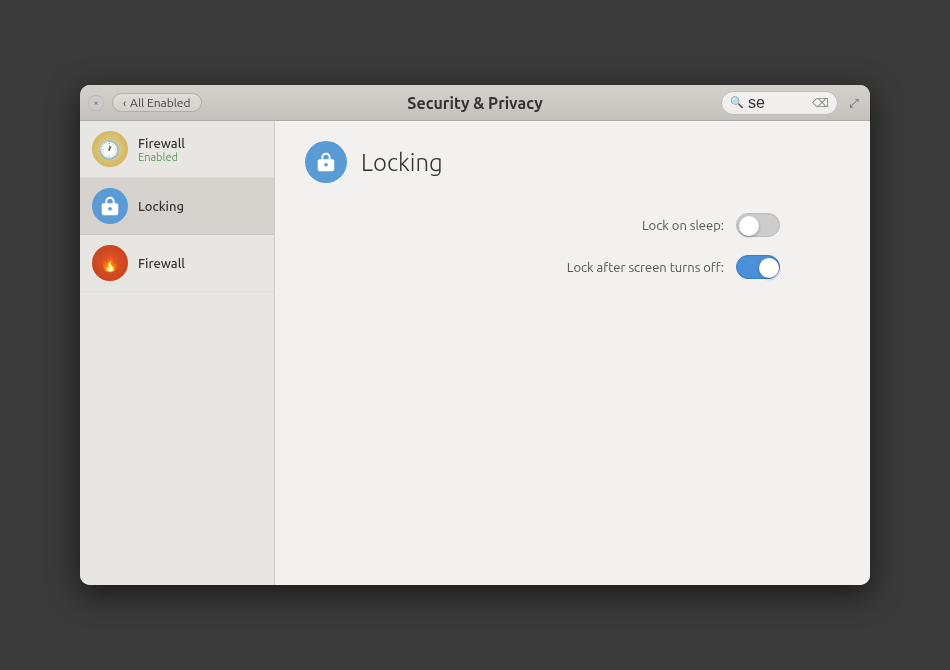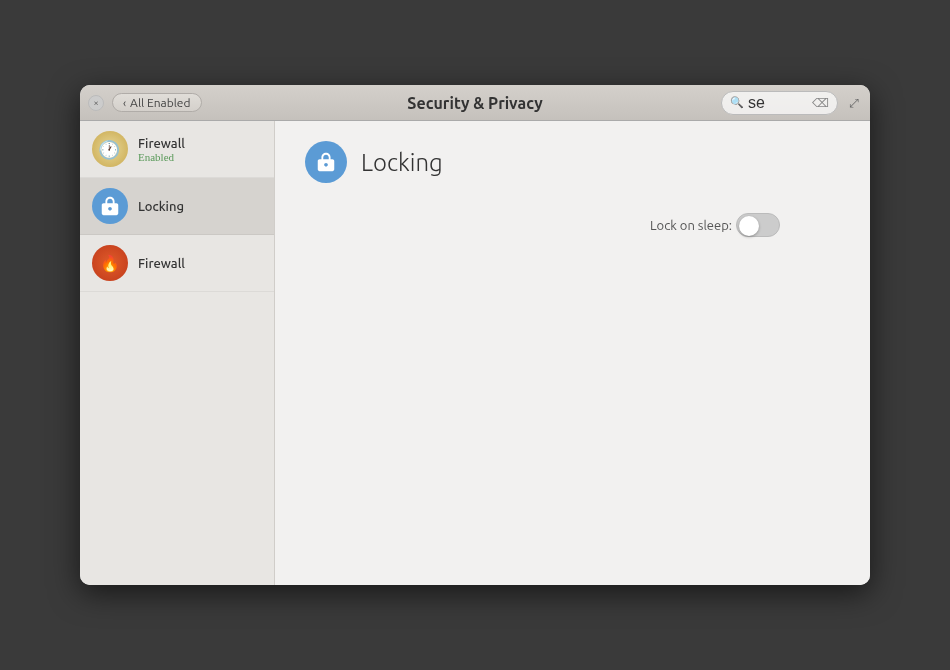--- a/index.html
+++ b/index.html
@@ -185,21 +185,20 @@
     .sidebar-item-label {
       font-size: 13px;
       color: #333;
       font-weight: 500;
     }
 
     .sidebar-item-sublabel {
       font-size: 11px;
       color: #5a9a5a;
       margin-top: 1px;
-      font-family: Liberation Serif, serif;
     }
 
     
     .main-panel {
       flex: 1;
       background: #f2f1f0;
       padding: 20px 30px;
     }
 
     .panel-header {
@@ -232,21 +231,21 @@
       display: flex;
       align-items: center;
       justify-content: flex-end;
       margin-bottom: 18px;
       padding-right: 60px;
     }
 
     .settings-label {
       font-size: 13px;
       color: #555;
-      margin-right: 4px;
+      margin-right: 12px;
     }
 
     
     .toggle {
       width: 44px;
       height: 24px;
       border-radius: 12px;
       position: relative;
       cursor: pointer;
       flex-shrink: 0;
@@ -369,16 +368,22 @@
         <span class="panel-title">Locking</span>
       </div>
 
       <div class="settings-row">
         <span class="settings-label">Lock on sleep:</span>
         <div class="toggle off">
           <div class="toggle-knob"></div>
         </div>
       </div>
 
+      <div class="settings-row">
+        <span class="settings-label">Lock after screen turns off:</span>
+        <div class="toggle on">
+          <div class="toggle-knob"></div>
+        </div>
+      </div>
 
     </div>
   </div>
 </div>
 
 </body></html>

